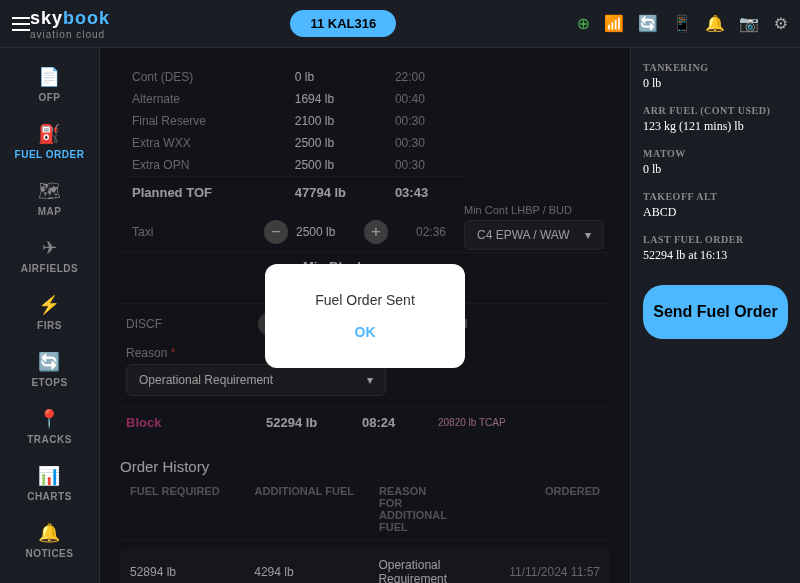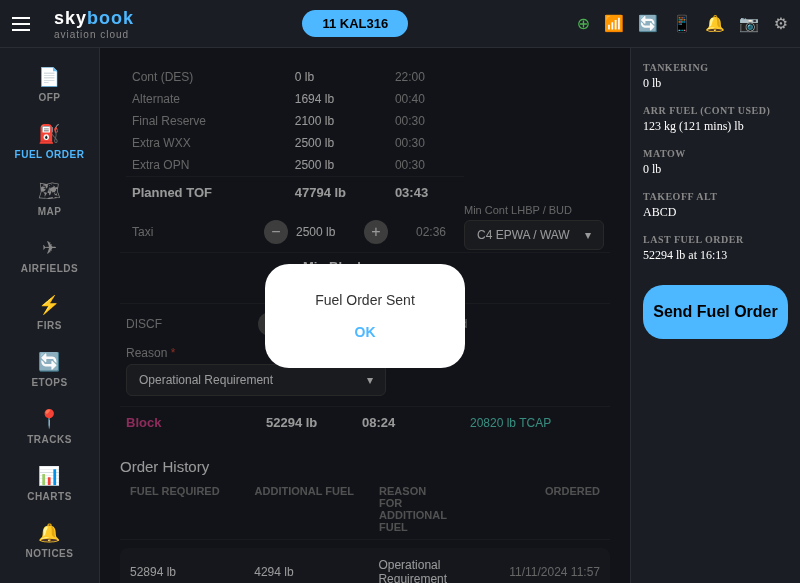--- a/index.html
+++ b/index.html
@@ -7,21 +7,21 @@
 
     
     .app-container { display: flex; flex-direction: column; height: 583px; }
     .top-bar { display: flex; align-items: center; background: #1a1d23; height: 48px; padding: 0 12px; border-bottom: 1px solid #2a2d35; flex-shrink: 0; }
     .main-area { display: flex; flex: 1; overflow: hidden; }
     .sidebar { width: 100px; background: #1a1d23; border-right: 1px solid #2a2d35; display: flex; flex-direction: column; align-items: center; padding-top: 8px; }
     .content-area { flex: 1; background: #1e2128; overflow-y: auto; position: relative; }
     .right-panel { width: 170px; background: #1a1d23; border-left: 1px solid #2a2d35; padding: 14px 12px; flex-shrink: 0; }
 
     
-    .top-bar-left { display: flex; align-items: center; gap: 24px; }
+    .top-bar-left { display: flex; align-items: center; gap: 0; }
     .hamburger { cursor: pointer; display: flex; flex-direction: column; gap: 4px; }
     .hamburger span { display: block; width: 18px; height: 2px; background: #fff; }
     .logo { color: #fff; font-size: 18px; font-weight: bold; letter-spacing: 1px; }
     .logo span { color: #4db8ff; }
     .top-bar-center { flex: 1; display: flex; justify-content: center; }
     .flight-badge { background: #4db8ff; color: #000; font-weight: bold; font-size: 13px; padding: 6px 20px; border-radius: 20px; }
     .top-bar-right { display: flex; align-items: center; gap: 14px; }
     .top-icon { color: #aaa; font-size: 16px; cursor: pointer; }
     .top-icon.green { color: #4caf50; }
 
@@ -66,21 +66,21 @@
     .reason-row { padding: 6px 6px; }
     .reason-label { color: #aaa; font-size: 12px; margin-bottom: 4px; }
     .reason-label span { color: #e74c3c; }
     .reason-select { background: #2a2d35; color: #fff; border: 1px solid #444; border-radius: 6px; padding: 8px 12px; width: 260px; display: flex; align-items: center; justify-content: space-between; cursor: pointer; font-size: 12px; }
 
     
     .block-row { display: flex; align-items: center; padding: 8px 6px; border-top: 1px solid #2a2d35; margin-top: 4px; gap: 16px; }
     .block-label { color: #ec4899; font-weight: bold; font-size: 13px; width: 124px; }
     .block-value { color: #fff; font-weight: bold; font-size: 13px; width: 80px; }
     .block-time { color: #fff; font-weight: bold; font-size: 13px; width: 60px; }
-    .block-tcap { color: #5eead4; font-size: 12px; margin-left: 32px; }
+    .block-tcap { color: #f9a8d4; font-size: 10px; }
 
     
     .order-history { padding: 10px 20px 10px; }
     .order-history-title { color: #fff; font-size: 15px; font-weight: normal; margin-bottom: 10px; }
     .order-history-header { display: flex; color: #888; font-size: 11px; font-weight: bold; padding: 0 10px 6px; border-bottom: 1px solid #2a2d35; }
     .oh-col1 { width: 130px; }
     .oh-col2 { width: 130px; }
     .oh-col3 { flex: 1; }
     .oh-col4 { width: 160px; text-align: right; }
     .order-row { display: flex; align-items: center; background: #23272f; border-radius: 8px; padding: 10px; margin-top: 8px; }
@@ -95,21 +95,21 @@
     .min-cont-select { background: #2a2d35; color: #fff; border: 1px solid #444; border-radius: 6px; padding: 7px 12px; width: 140px; display: flex; align-items: center; justify-content: space-between; cursor: pointer; font-size: 12px; }
 
     
     .rp-item { margin-bottom: 14px; font-family: Liberation Serif, serif; }
     .rp-label { color: #888; font-size: 10px; font-weight: bold; letter-spacing: 0.5px; margin-bottom: 3px; }
     .rp-value { color: #fff; font-size: 12px; }
     .send-fuel-btn { background: #4db8ff; color: #000; font-weight: bold; font-size: 16px; border: none; border-radius: 20px; padding: 18px 0; width: 100%; cursor: pointer; margin-top: 8px; }
 
     
     .modal-overlay { position: absolute; top: 0; left: 0; right: 0; bottom: 0; background: rgba(0,0,0,0.4); display: flex; align-items: center; justify-content: center; z-index: 100; }
-    .modal-box { background: #fff; color: #333; border-radius: 24px; padding: 28px 40px; min-width: 200px; text-align: center; }
+    .modal-box { background: #fff; color: #333; border-radius: 12px; padding: 28px 40px; min-width: 200px; text-align: center; }
     .modal-title { font-size: 14px; font-weight: 500; color: #333; margin-bottom: 16px; }
     .modal-ok { background: none; border: none; color: #4db8ff; font-size: 14px; font-weight: bold; cursor: pointer; }
 
     
     .top-fuel-row { display: flex; align-items: flex-end; justify-content: space-between; padding: 8px 6px 2px; }
     .top-fuel-left { flex: 1; }
     .top-fuel-right { flex-shrink: 0; }
   </style>
 </head>
 <body>

